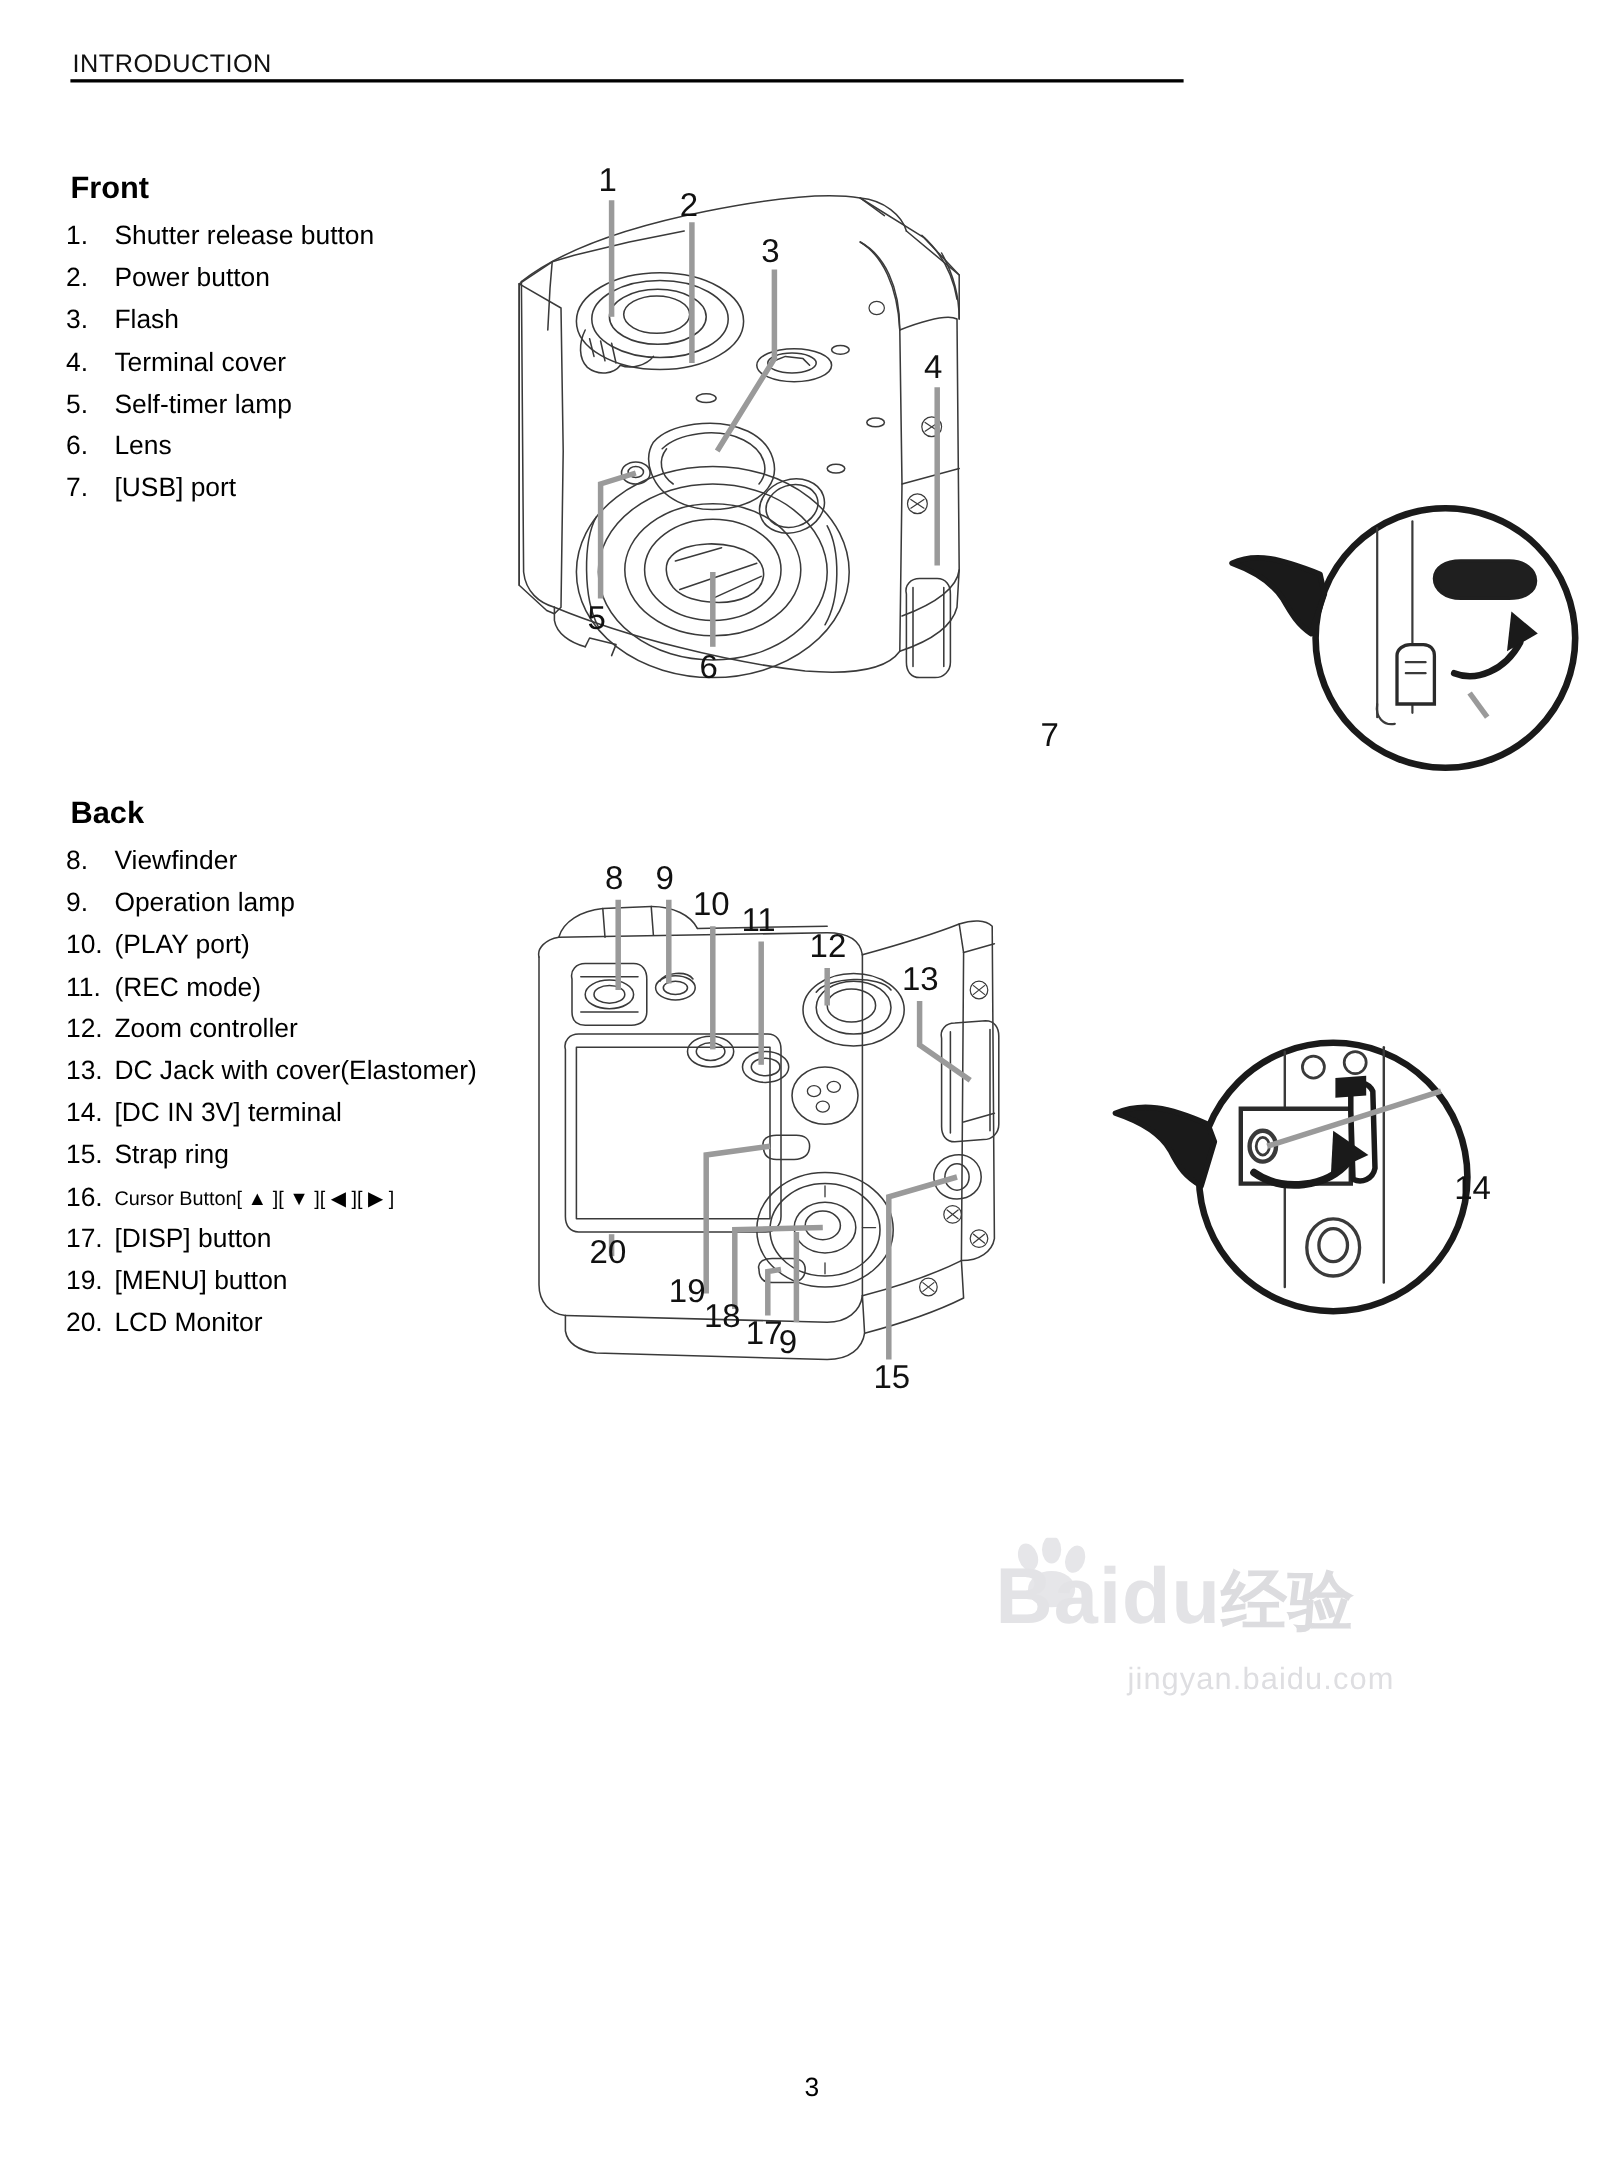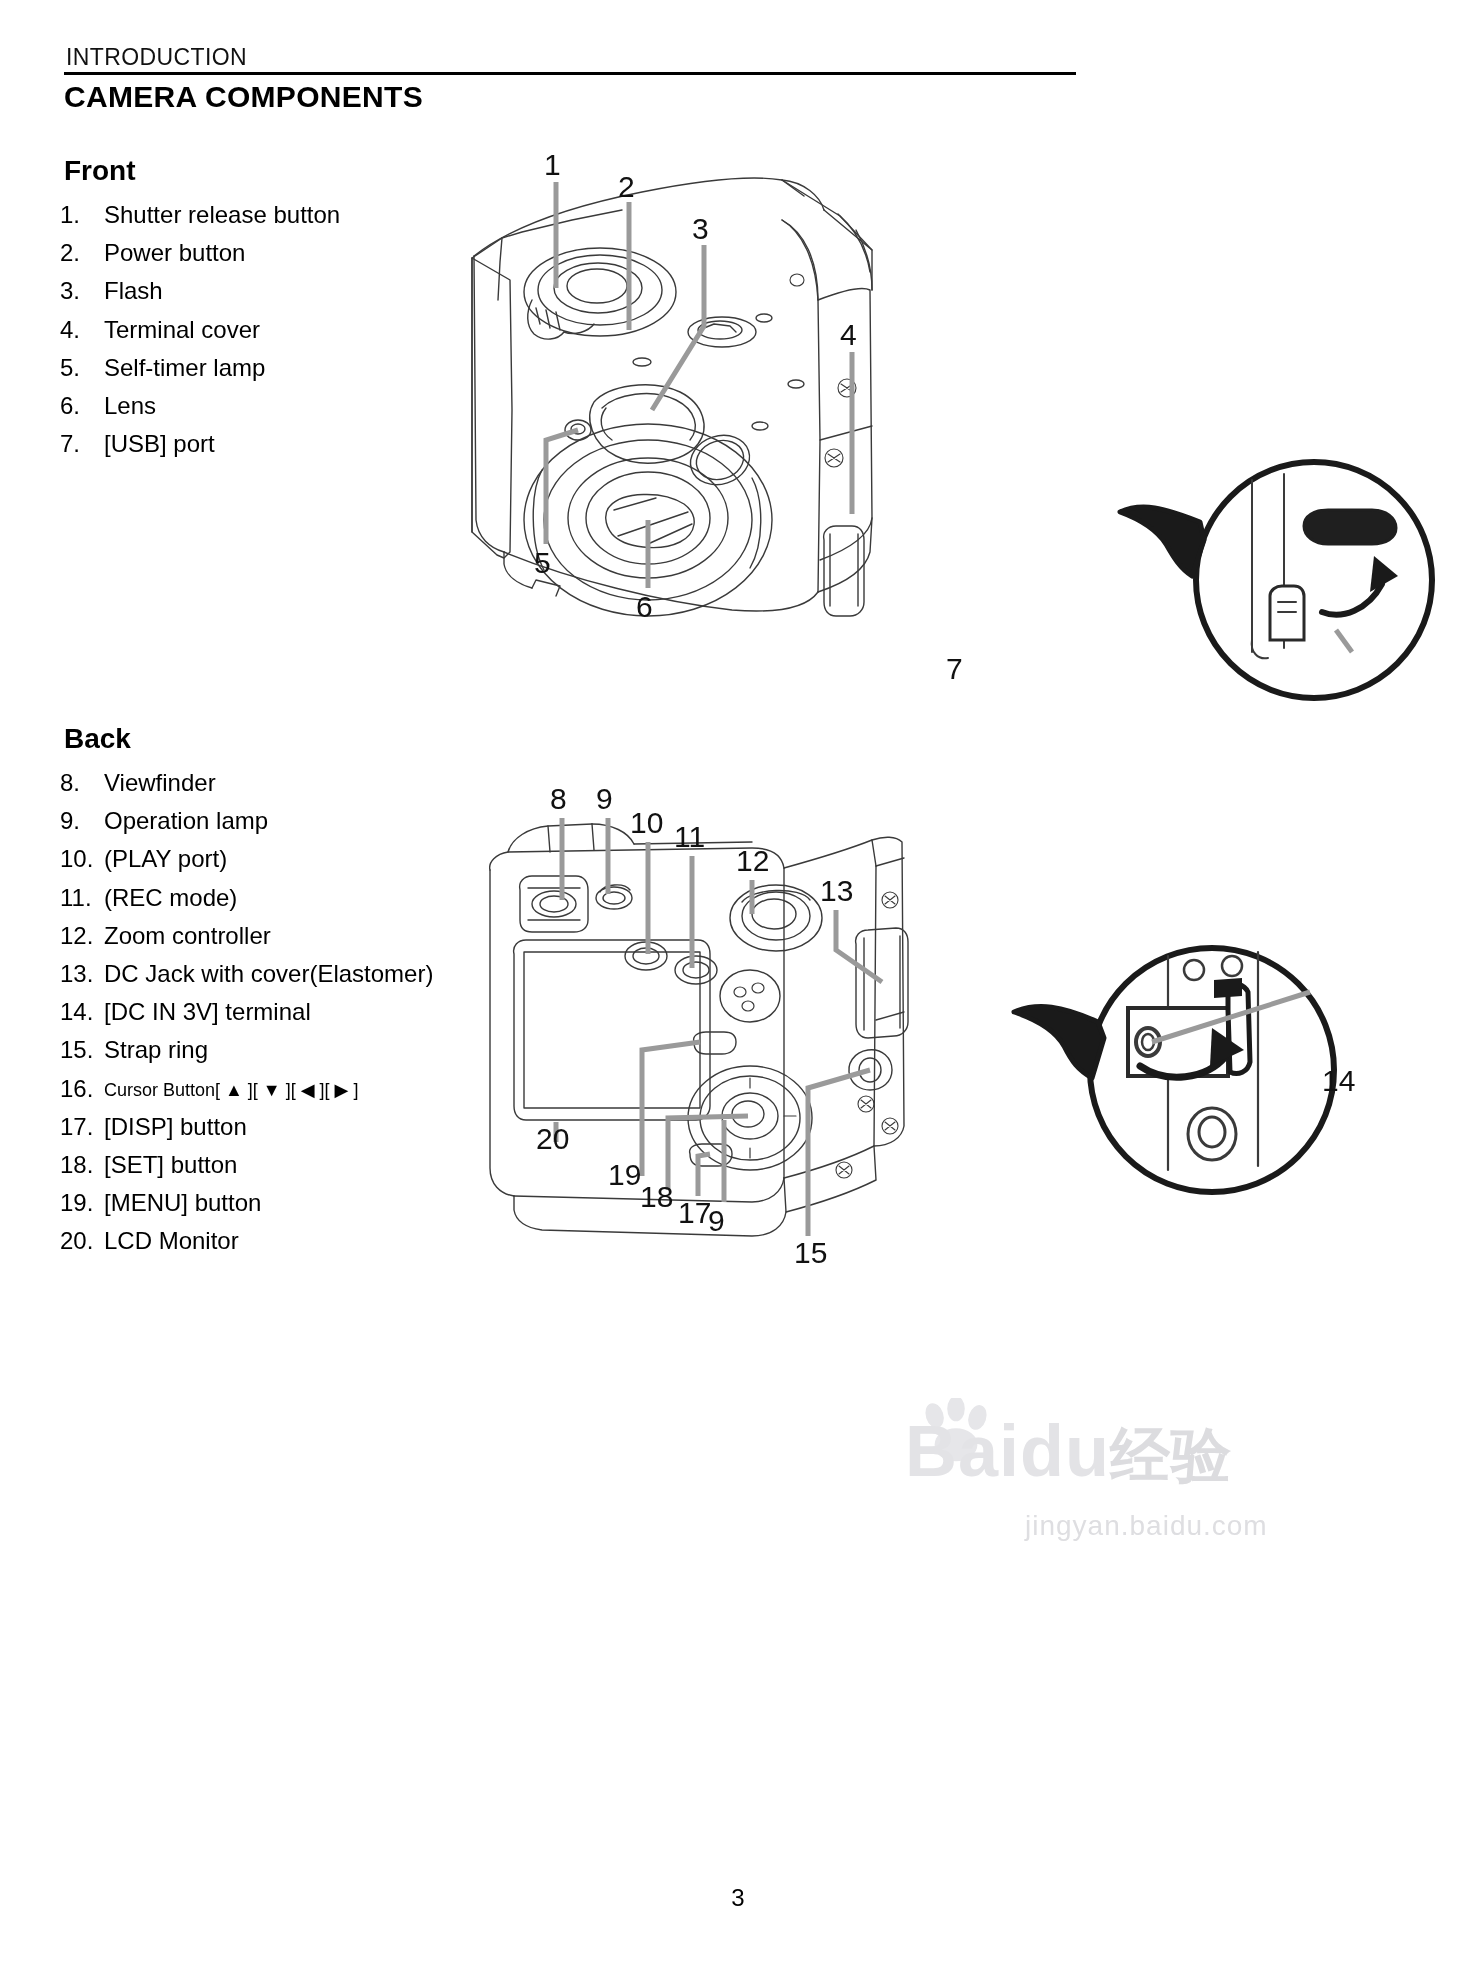--- a/index.html
+++ b/index.html
@@ -145,21 +145,20 @@
     width: 78px; height: 72px;
   }
 </style>
 </head>
 <body>
 
 <div class="page">
 
   <div class="header-label">INTRODUCTION</div>
   <div class="header-rule"></div>
-  <div class="section-title">CAMERA COMPONENTS</div>
 
   <div class="subhead front">Front</div>
 
   <ul class="comp-list front">
     <li class="comp-item">
       <span class="comp-num">1.</span>
       <span class="comp-text">Shutter release button</span>
     </li>
     <li class="comp-item">
       <span class="comp-num">2.</span>
@@ -352,24 +351,20 @@
       <span class="comp-num">15.</span>
       <span class="comp-text">Strap ring</span>
     </li>
     <li class="comp-item">
       <span class="comp-num">16.</span>
       <span class="comp-text arrow-glyph">Cursor Button[ ▲ ][ ▼ ][ ◀ ][ ▶ ]</span>
     </li>
     <li class="comp-item">
       <span class="comp-num">17.</span>
       <span class="comp-text">[DISP] button</span>
-    </li>
-    <li class="comp-item">
-      <span class="comp-num">18.</span>
-      <span class="comp-text">[SET] button</span>
     </li>
     <li class="comp-item">
       <span class="comp-num">19.</span>
       <span class="comp-text">[MENU] button</span>
     </li>
     <li class="comp-item">
       <span class="comp-num">20.</span>
       <span class="comp-text">LCD Monitor</span>
     </li>
   </ul>

